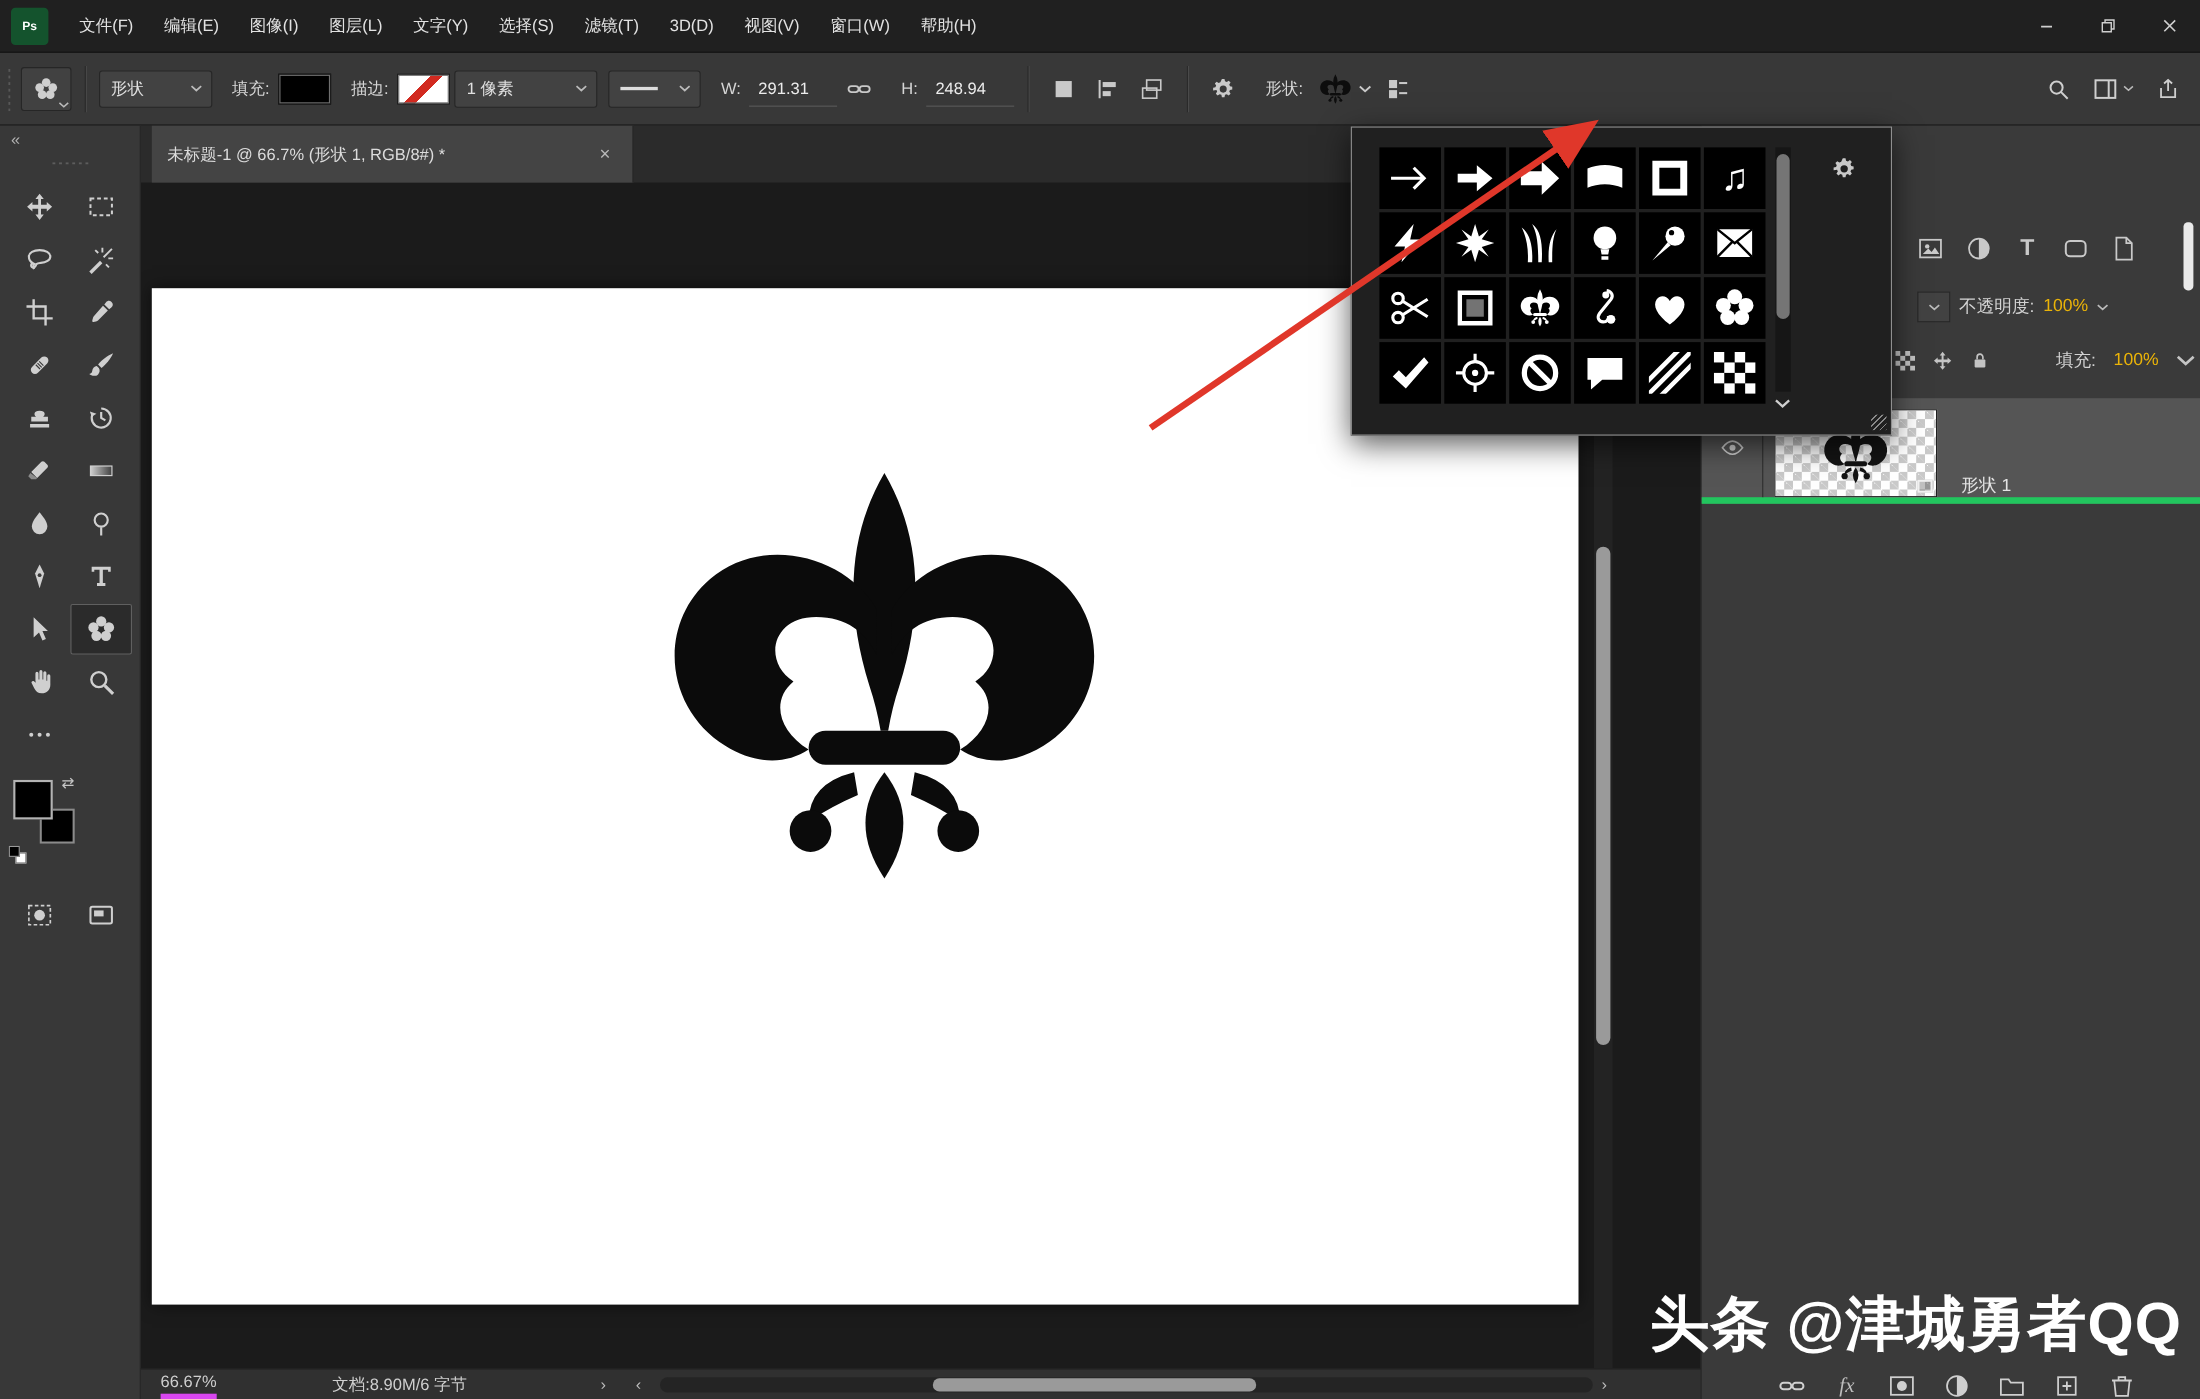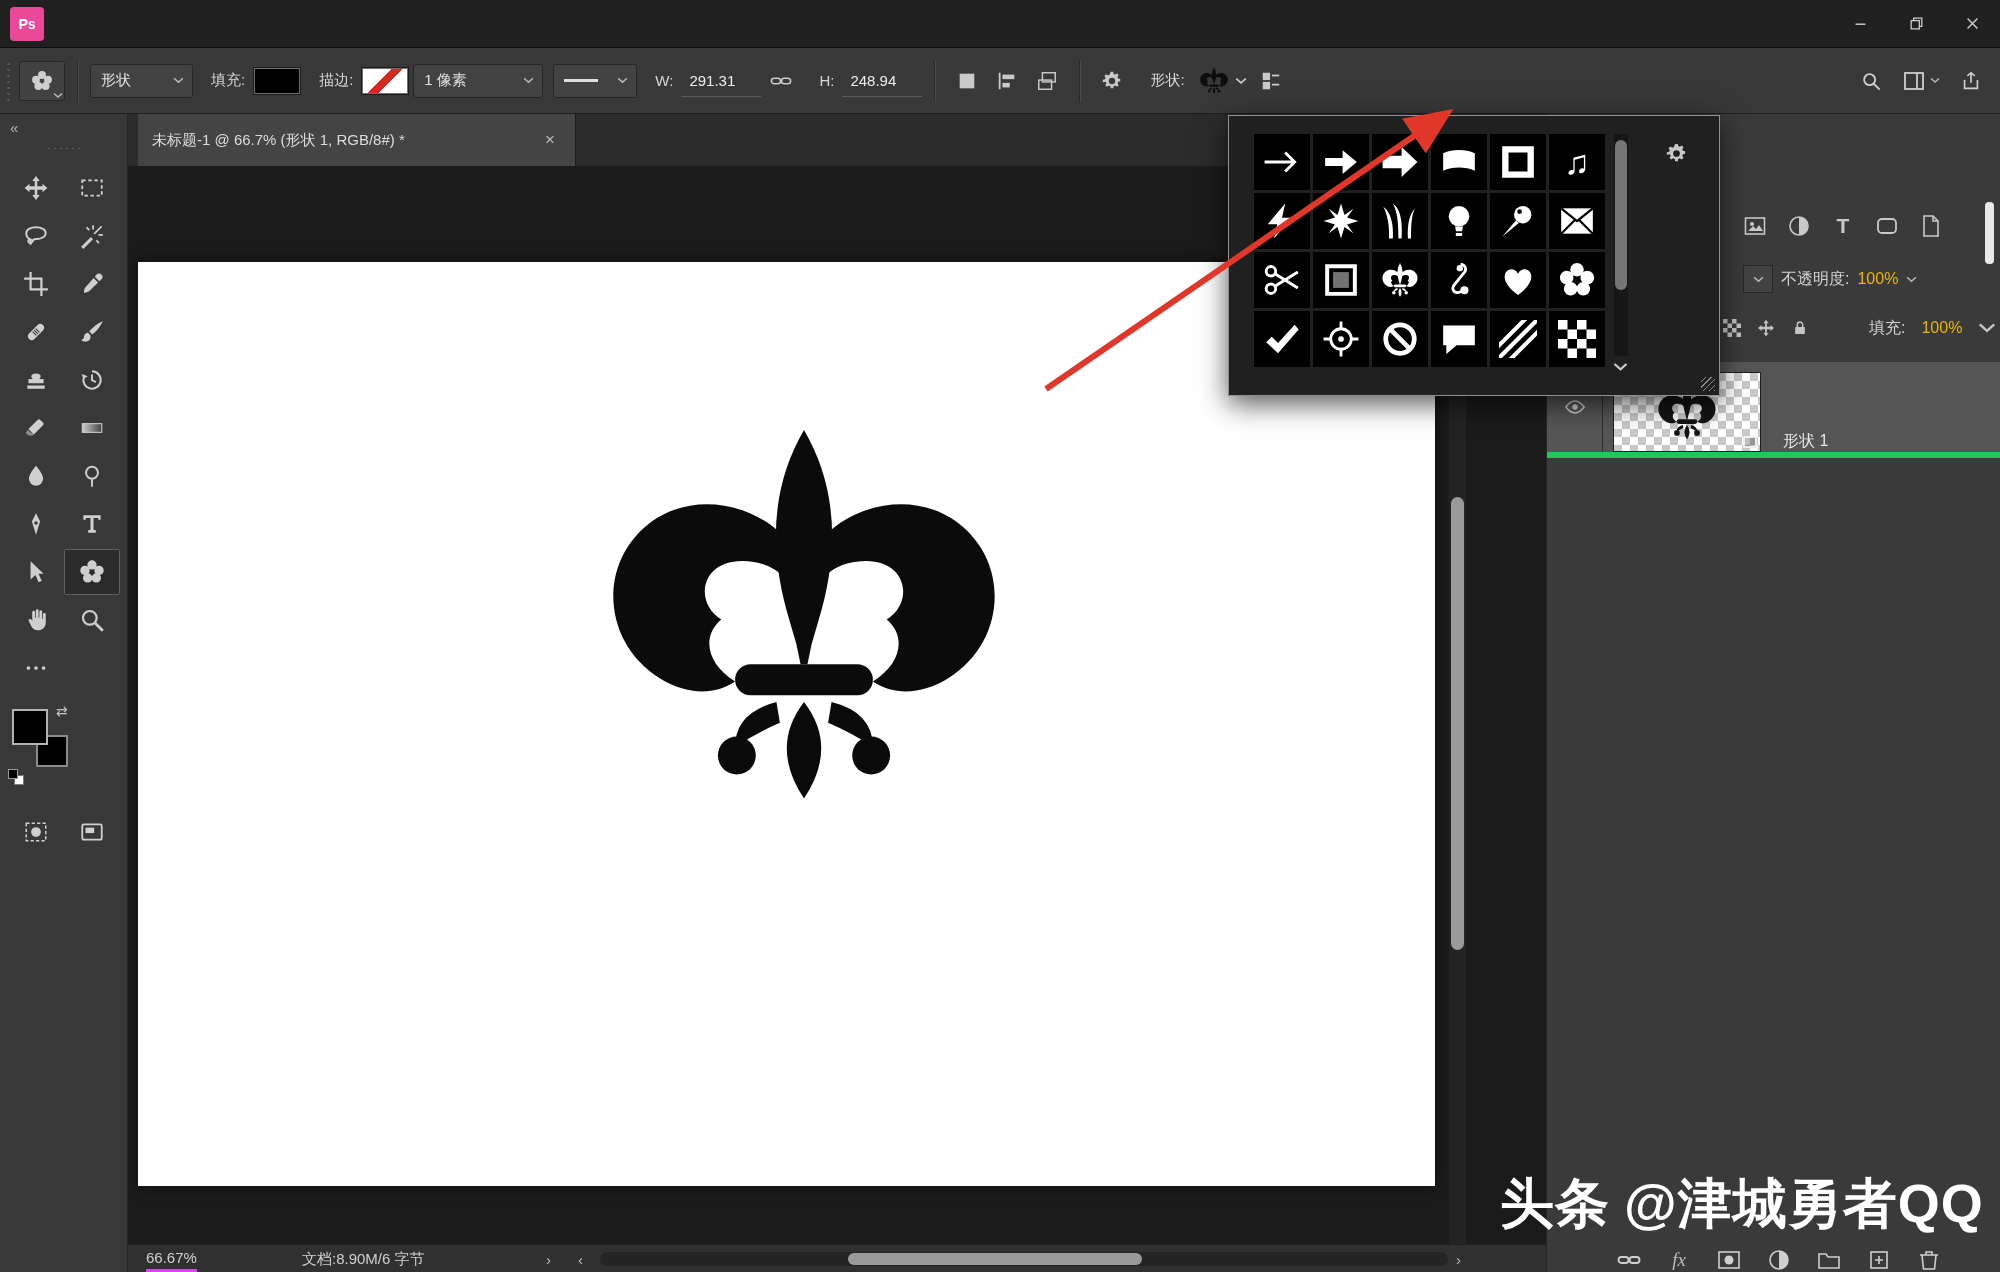--- a/index.html
+++ b/index.html
@@ -4,21 +4,21 @@
 <style>
   *{box-sizing:border-box;margin:0;padding:0}
   html,body{width:2000px;height:1272px;overflow:hidden}
   body{position:relative;background:#191919;font-family:"Liberation Sans","DejaVu Sans",sans-serif;color:#d9d9d9;-webkit-font-smoothing:antialiased}
   .icon{display:inline-flex;align-items:center;justify-content:center;color:#cfcfcf;flex:none}
   .icon svg{width:100%;height:100%;display:block}.i22{width:22px;height:22px}.i24{width:24px;height:24px}
   .ch{font-size:34px;line-height:1}
 
   
   #menubar{position:absolute;left:0;top:0;width:2000px;height:48px;background:#202020;border-bottom:1px solid #0e0e0e;display:flex;align-items:center;z-index:10}
-  .ps-logo{width:34px;height:34px;margin:0 14px 0 10px;border-radius:4px;background:#ec4899;color:#fff;font-weight:bold;font-size:14px;display:flex;align-items:center;justify-content:center}
+  .ps-logo{width:34px;height:34px;margin:0 14px 0 10px;border-radius:4px;background:#14532d;color:#fff;font-weight:bold;font-size:11px;display:flex;align-items:center;justify-content:center}
   #menu-items{display:flex;align-items:center;height:100%}
   .menu-item{padding:0 14px;font-size:15px;color:#e2e2e2;height:100%;display:flex;align-items:center;cursor:default}
   #win-controls{margin-left:auto;display:flex;height:100%}
   .winbtn{width:56px;height:100%;display:flex;align-items:center;justify-content:center;color:#cfcfcf}
   .winbtn .icon{width:17px;height:17px}
 
   
   #optionsbar{position:absolute;left:0;top:48px;width:2000px;height:66px;background:#383838;border-bottom:1px solid #1f1f1f;display:flex;align-items:center;font-size:15px;z-index:10}
   .obar-grip{width:5px;height:40px;margin:0 8px 0 6px;background-image:radial-gradient(#585858 1px,transparent 1.2px);background-size:5px 6px}
   .tool-preset{position:relative;width:46px;height:40px;background:#414141;border:1px solid #262626;border-radius:3px;display:flex;align-items:center;justify-content:center}
@@ -70,21 +70,21 @@
   #canvas-wrap{position:absolute;left:128px;top:166px;width:1418px;height:1078px;background:#1b1b1b;z-index:1}
   #canvas{position:absolute;left:10px;top:96px;width:1297px;height:924px;background:#fff;box-shadow:0 0 14px rgba(0,0,0,.55)}
   #canvas-shape{position:absolute;left:451px;top:168px;width:430px;height:376px;color:#0b0b0b}
   #canvas-shape svg{width:430px;height:372px}
   .vtrack{position:absolute;left:1321px;top:0;width:17px;height:1078px;background:#232323}
   .vthumb{position:absolute;left:2px;top:331px;width:13px;height:453px;background:#9a9a9a;border-radius:7px}
 
   
   #statusbar{position:absolute;left:128px;top:1244px;width:1418px;height:28px;background:#303030;border-top:1px solid #1e1e1e;font-size:15px;color:#cfcfcf;z-index:6}
   #statusbar .sb{position:absolute;top:0;height:28px;display:flex;align-items:center}
-  .sb-zoom{left:18px;border-bottom:4px solid #d946ef}
+  .sb-zoom{left:18px;border-bottom:6px solid #d946ef}
   .sb-doc{left:174px}
   .sb-exp{left:418px;color:#bdbdbd}
   .sb-larr{left:450px;color:#bdbdbd}
   .htrack{position:absolute;left:472px;top:7px;width:848px;height:14px;background:#242424;border-radius:7px}
   .hthumb{position:absolute;left:248px;top:1px;width:294px;height:12px;background:#9a9a9a;border-radius:6px}
   .sb-rarr{left:1328px;color:#bdbdbd}
 
   
   #dock{position:absolute;left:1546px;top:114px;width:454px;height:1158px;background:#3a3a3a;border-left:1px solid #252525;z-index:3}
   .dock-row{position:absolute;left:0;width:454px;display:flex;align-items:center;font-size:16px}
@@ -137,20 +137,33 @@
   .pick-grip{position:absolute;right:4px;bottom:4px;width:14px;height:14px;background:repeating-linear-gradient(135deg,transparent 0 3px,#8a8a8a 3px 4px)}
 
   
   #arrow-overlay{position:absolute;left:0;top:0;z-index:60;pointer-events:none}
 </style>
 </head>
 <body>
 
 <div id="menubar">
   <div class="ps-logo">Ps</div>
+  <div id="menu-items">
+      <div class="menu-item">文件(F)</div>
+      <div class="menu-item">编辑(E)</div>
+      <div class="menu-item">图像(I)</div>
+      <div class="menu-item">图层(L)</div>
+      <div class="menu-item">文字(Y)</div>
+      <div class="menu-item">选择(S)</div>
+      <div class="menu-item">滤镜(T)</div>
+      <div class="menu-item">3D(D)</div>
+      <div class="menu-item">视图(V)</div>
+      <div class="menu-item">窗口(W)</div>
+      <div class="menu-item">帮助(H)</div>
+    </div>
   <div id="win-controls">
     <span class="winbtn">
         <span class="icon">
           <svg viewBox="0 0 24 24">
             <path stroke="currentColor" stroke-width="2" d="M5 13h14"></path>
           </svg>
         </span>
       </span>
     <span class="winbtn">
         <span class="icon">

